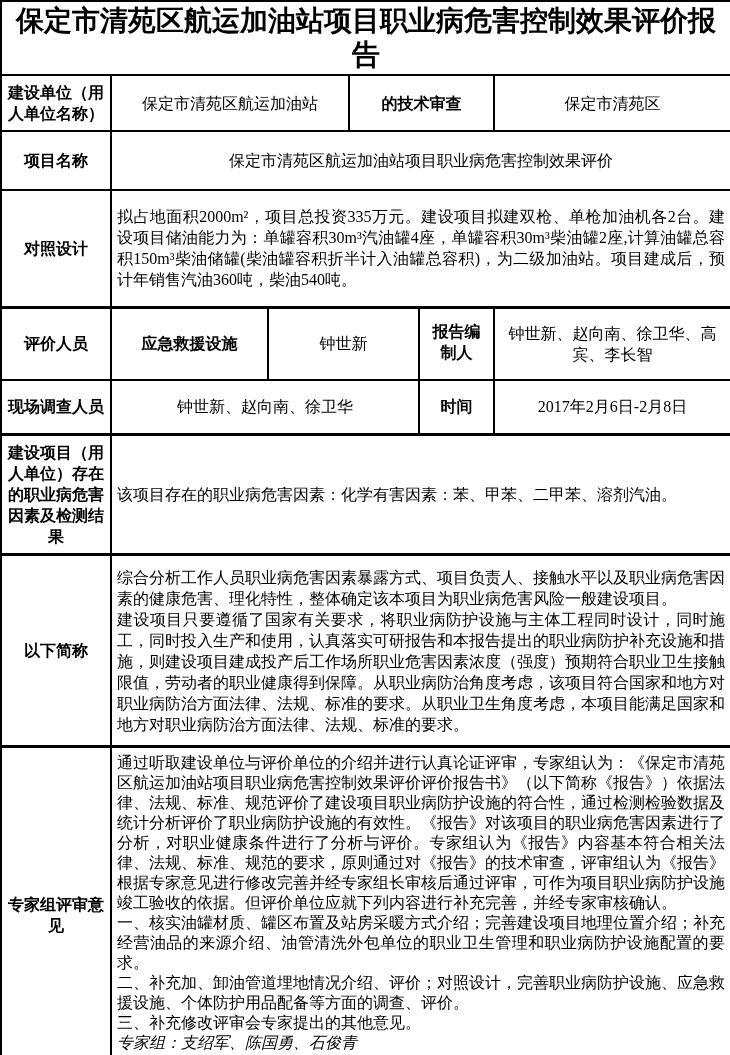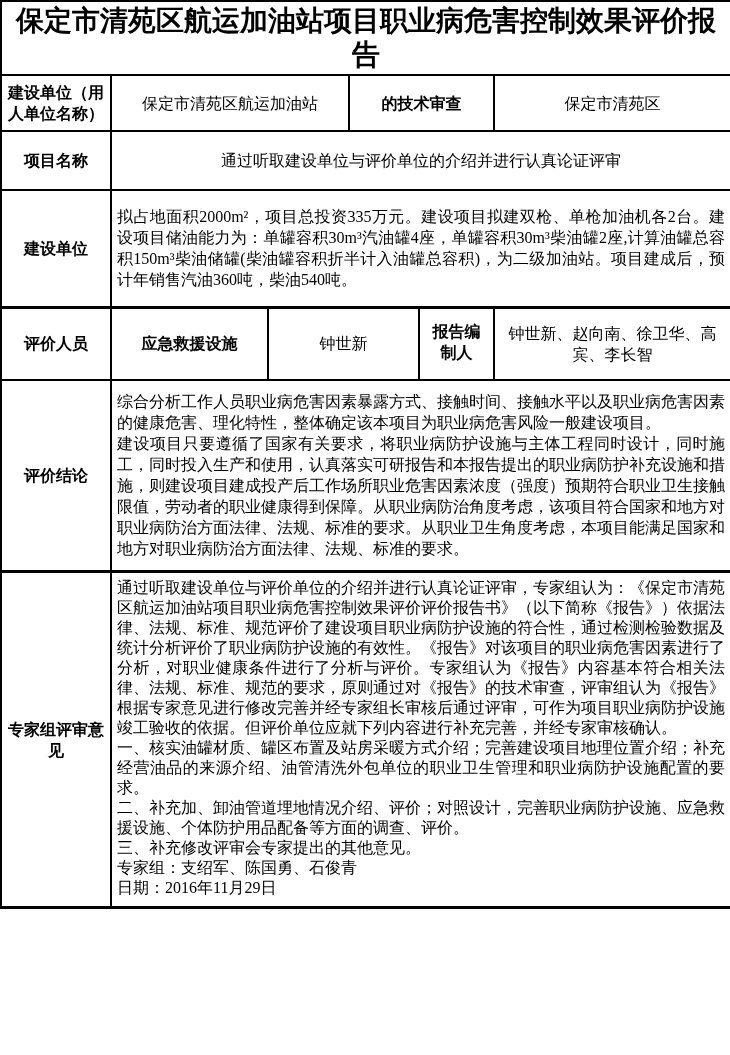--- a/index.html
+++ b/index.html
@@ -8,21 +8,21 @@
   td{border:2px solid #000;font-size:16px;vertical-align:middle;overflow:hidden;
      padding:14px 4px;line-height:21px;word-break:break-all;}
   tr.thick-b>td{border-bottom-width:3px;margin-top:27px;}
   table{border-bottom:3px solid #000;}
   .title{font-size:28px;font-weight:bold;text-align:center;line-height:34px;padding:2px 2px;}
   .lbl{font-weight:bold;text-align:center;padding:2px 2px;}
   .ctr{text-align:center;}
   .txt{text-align:justify;padding:2px 5px;}
   .narrow{padding:2px 9px;font-family:Liberation Mono, monospace;}
   .expert{vertical-align:top;padding-top:5px;line-height:20px;}
-  .sig{}
+  .sig{font-style:italic;}
 </style>
 </head>
 <body>
 
 <table>
   <colgroup>
     <col style="width:110px">
       <col style="width:157px">
       <col style="width:81px">
     <col style="width:70px">
@@ -37,42 +37,52 @@
 
   <tr style="height:56px">
     <td class="lbl">建设单位（用人单位名称）</td>
     <td colspan="2" class="ctr">保定市清苑区航运加油站</td>
     <td colspan="2" class="lbl">的技术审查</td>
     <td class="ctr">保定市清苑区</td>
   </tr>
 
   <tr style="height:59px">
     <td class="lbl">项目名称</td>
-    <td colspan="5" class="ctr">通过听取建设单位与评价单位的介绍并进行认真论证评审</td>
+    <td colspan="5" class="ctr">保定市清苑区航运加油站项目职业病危害控制效果评价</td>
   </tr>
 
   <tr style="height:117px" class="thick-b">
-    <td class="lbl">建设单位</td>
+    <td class="lbl">对照设计</td>
     <td colspan="5" class="txt">拟占地面积2000m²，项目总投资335万元。建设项目拟建双枪、单枪加油机各2台。建设项目储油能力为：单罐容积30m³汽油罐4座，单罐容积30m³柴油罐2座,计算油罐总容积150m³柴油储罐(柴油罐容积折半计入油罐总容积)，为二级加油站。项目建成后，预计年销售汽油360吨，柴油540吨。</td>
   </tr>
 
   <tr style="height:54px">
     <td class="lbl">评价人员</td>
     <td class="lbl">应急救援设施</td>
     <td colspan="2" class="ctr">钟世新</td>
     <td class="lbl narrow">报告编制人</td>
     <td class="ctr">钟世新、赵向南、徐卫华、高宾、李长智</td>
   </tr>
 
+  <tr style="height:55px" class="thick-b">
+    <td class="lbl">现场调查人员</td>
+    <td colspan="3" class="ctr">钟世新、赵向南、徐卫华</td>
+    <td class="lbl">时间</td>
+    <td class="ctr">2017年2月6日-2月8日</td>
+  </tr>
 
+  <tr style="height:120px" class="thick-b">
+    <td class="lbl">建设项目（用人单位）存在的职业病危害因素及检测结果</td>
+    <td colspan="5" class="txt">该项目存在的职业病危害因素：化学有害因素：苯、甲苯、二甲苯、溶剂汽油。</td>
+  </tr>
 
   <tr style="height:192px" class="thick-b">
-    <td class="lbl">评价结论</td>
+    <td class="lbl">以下简称</td>
     <td colspan="5" class="txt">
-      <div>综合分析工作人员职业病危害因素暴露方式、接触时间、接触水平以及职业病危害因素的健康危害、理化特性，整体确定该本项目为职业病危害风险一般建设项目。</div>
+      <div>综合分析工作人员职业病危害因素暴露方式、项目负责人、接触水平以及职业病危害因素的健康危害、理化特性，整体确定该本项目为职业病危害风险一般建设项目。</div>
       <div>建设项目只要遵循了国家有关要求，将职业病防护设施与主体工程同时设计，同时施工，同时投入生产和使用，认真落实可研报告和本报告提出的职业病防护补充设施和措施，则建设项目建成投产后工作场所职业危害因素浓度（强度）预期符合职业卫生接触限值，劳动者的职业健康得到保障。从职业病防治角度考虑，该项目符合国家和地方对职业病防治方面法律、法规、标准的要求。从职业卫生角度考虑，本项目能满足国家和地方对职业病防治方面法律、法规、标准的要求。</div>
     </td>
   </tr>
 
   <tr style="height:336px">
     <td class="lbl">专家组评审意见</td>
     <td colspan="5" class="txt expert">
       <div>通过听取建设单位与评价单位的介绍并进行认真论证评审，专家组认为：《保定市清苑区航运加油站项目职业病危害控制效果评价评价报告书》（以下简称《报告》）依据法律、法规、标准、规范评价了建设项目职业病防护设施的符合性，通过检测检验数据及统计分析评价了职业病防护设施的有效性。《报告》对该项目的职业病危害因素进行了分析，对职业健康条件进行了分析与评价。专家组认为《报告》内容基本符合相关法律、法规、标准、规范的要求，原则通过对《报告》的技术审查，评审组认为《报告》根据专家意见进行修改完善并经专家组长审核后通过评审，可作为项目职业病防护设施竣工验收的依据。但评价单位应就下列内容进行补充完善，并经专家审核确认。</div>
       <div>一、核实油罐材质、罐区布置及站房采暖方式介绍；完善建设项目地理位置介绍；补充经营油品的来源介绍、油管清洗外包单位的职业卫生管理和职业病防护设施配置的要求。</div>
       <div>二、补充加、卸油管道埋地情况介绍、评价；对照设计，完善职业病防护设施、应急救援设施、个体防护用品配备等方面的调查、评价。</div>

